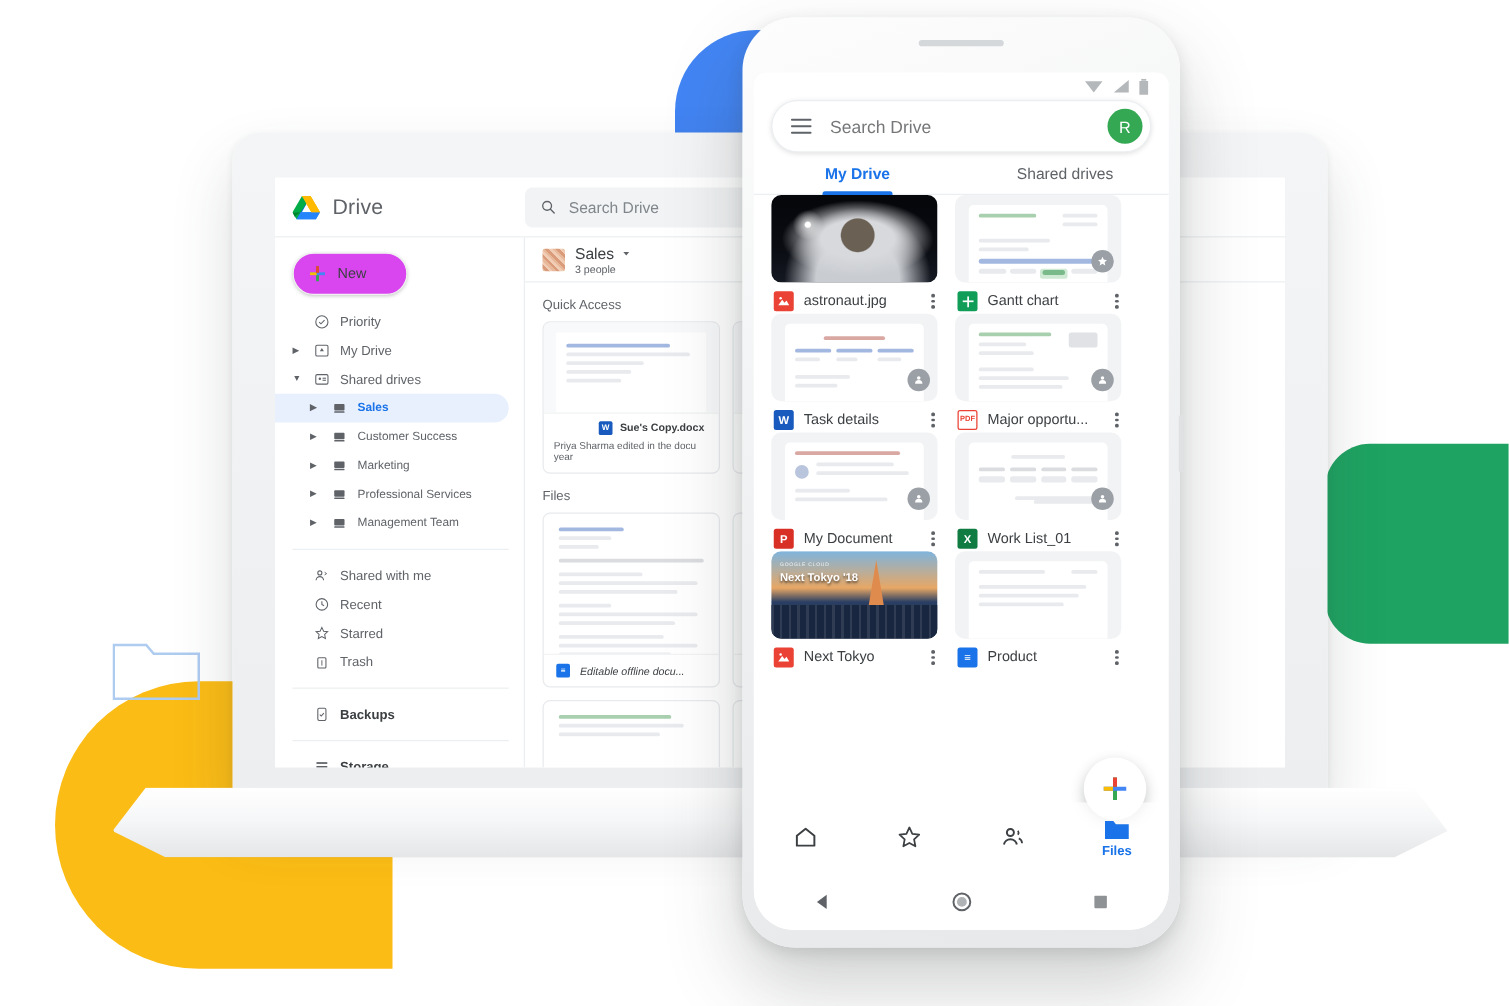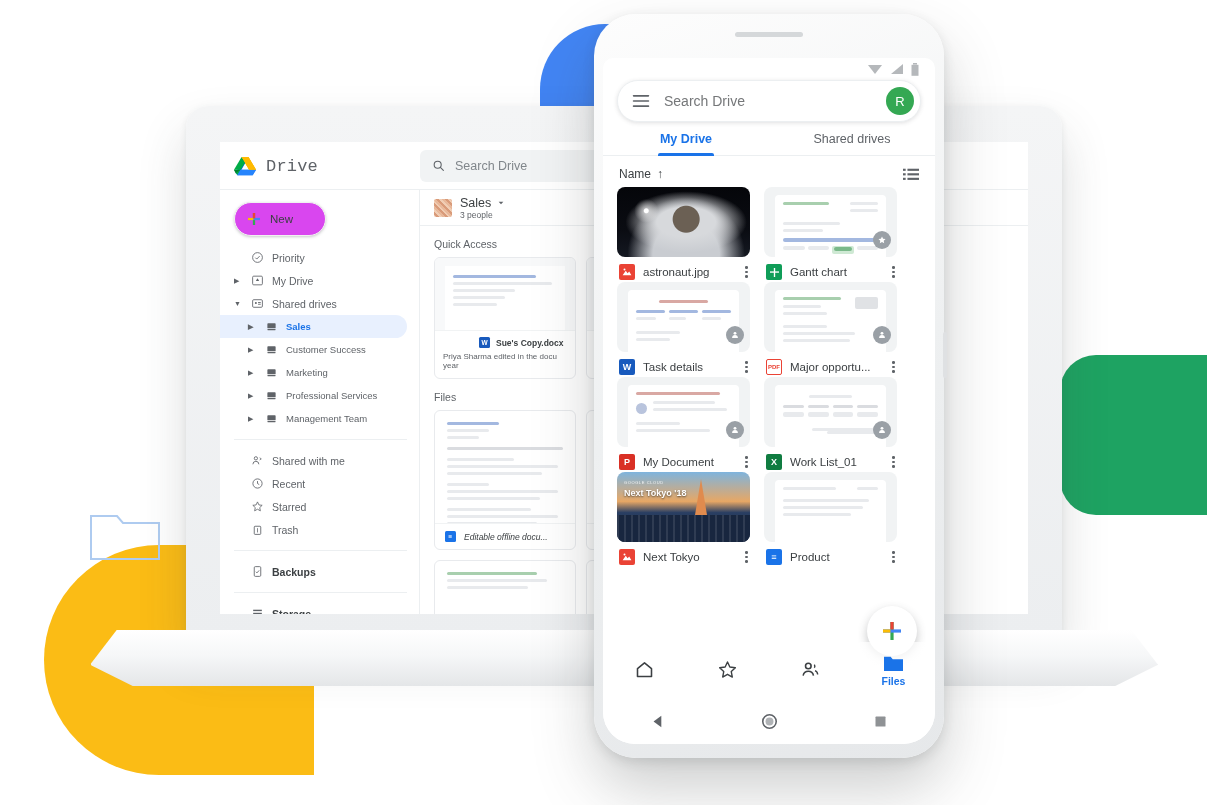--- a/index.html
+++ b/index.html
@@ -51,21 +51,21 @@
   #laptop-base {
     position:absolute; left:-96px; top:524px; width:1068px; height:56px;
     background: linear-gradient(180deg,#ffffff 0%,#f6f7f8 45%,#e4e6e8 100%);
     border-radius: 8px 8px 28px 28px;
     box-shadow: 0 16px 28px rgba(60,64,67,.22);
     clip-path: polygon(2.5% 0, 97.5% 0, 100% 62%, 96% 100%, 4% 100%, 0 62%);
   }
 
   
   .dv-topbar { height:48px; display:flex; align-items:center; border-bottom:1px solid #eceff1; }
-  .dv-brand { width:200px; display:flex; align-items:flex-end; gap:10px; padding-left:14px;font-family:Liberation Mono, monospace; }
+  .dv-brand { width:200px; display:flex; align-items:flex-end; gap:10px; padding-left:14px; }
   .dv-brand-text { font-size:17px; color:#5f6368; letter-spacing:.2px; }
   .dv-search {
     flex:1; margin:0 16px 0 0; height:32px; background:#f1f3f4; border-radius:6px;
     display:flex; align-items:center; padding:0 12px; gap:10px; max-width:430px;
   }
   .dv-search-ph { font-size:12.5px; color:#80868b; }
 
   .dv-body { display:flex; height:calc(100% - 48px); }
   .dv-side { width:200px; border-right:1px solid #eceff1; padding-top:12px; flex:none; }
   .dv-new {
@@ -86,21 +86,21 @@
   .dv-crumb-thumb { width:18px; height:18px; border-radius:2px; flex:none;
     background: repeating-linear-gradient(45deg,#e8b89a 0 2px,#d99b7a 2px 4px,#f0cdb4 4px 6px); }
   .dv-crumb-title { font-size:12.5px; color:#3c4043; }
   .dv-crumb-sub { font-size:8.5px; color:#5f6368; }
   .dv-sec-title { font-size:10.5px; color:#5f6368; padding:12px 0 7px 14px; }
   .dv-qa-row { display:flex; gap:10px; padding:0 0 0 14px; }
   .qa-card { width:142px; border:1px solid #e8eaed; border-radius:6px; overflow:hidden; background:#fff; flex:none; }
   .qa-prev { height:72px; background:#f8f9fa; padding:8px 10px 0; }
   .qa-page { background:#fff; height:100%; padding:9px 8px 0; }
   .qa-meta { padding:6px 8px 8px; border-top:1px solid #f1f3f4; }
-  .qa-name { display:flex; align-items:center; gap:6px; font-size:8.5px; color:#3c4043; font-weight:600;padding-left:36px; }
+  .qa-name { display:flex; align-items:flex-start; gap:6px; font-size:8.5px; color:#3c4043; font-weight:600;padding-left:36px; }
   .qa-sub { font-size:8px; color:#5f6368; margin-top:4px; }
 
   .dv-files-row { display:flex; gap:10px; padding:0 0 0 14px; }
   .f-card { width:142px; height:140px; border:1px solid #e8eaed; border-radius:6px; background:#fff; flex:none; display:flex; flex-direction:column; }
   .f-prev { flex:1; padding:11px 12px; overflow:hidden; }
   .f-meta { height:26px; display:flex; align-items:center; gap:8px; padding:0 10px; border-top:1px solid #f1f3f4; font-size:8.5px; color:#3c4043;font-style:italic; }
 
   .ln { height:3px; border-radius:2px; background:#e8eaed; margin-bottom:4px; }
   .ln.blue { background:#a3b8e0; }
   .ln.red { background:#d9a8a3; }
@@ -576,34 +576,20 @@
           <span class="ph-search-ph">Search Drive</span>
           <span class="ph-avatar">R</span>
         </div>
       </div>
 
       <div class="ph-tabs">
         <div class="ph-tab on"><span>My Drive</span></div>
         <div class="ph-tab"><span>Shared drives</span></div>
       </div>
 
-      <div class="ph-sortrow">
-        <div class="ph-sort">
-          <span>Name</span>
-          <span>↑</span>
-        </div>
-        <svg width="16" height="13" viewBox="0 0 18 14">
-          <rect x="0" y="0.5" width="3" height="2.4" fill="#5f6368"></rect>
-            <rect x="5" y="0.5" width="13" height="2.4" fill="#5f6368"></rect>
-          <rect x="0" y="5.6" width="3" height="2.4" fill="#5f6368"></rect>
-            <rect x="5" y="5.6" width="13" height="2.4" fill="#5f6368"></rect>
-          <rect x="0" y="10.7" width="3" height="2.4" fill="#5f6368"></rect>
-            <rect x="5" y="10.7" width="13" height="2.4" fill="#5f6368"></rect>
-        </svg>
-      </div>
 
       <div class="ph-grid">
 
         <div class="ph-cell">
           <div class="ph-thumb">
             <div class="astro"></div>
           </div>
           <div class="ph-row">
             <span class="chip-lg img" style="background:#EA4335">
               <svg width="10" height="10" viewBox="0 0 16 16">

